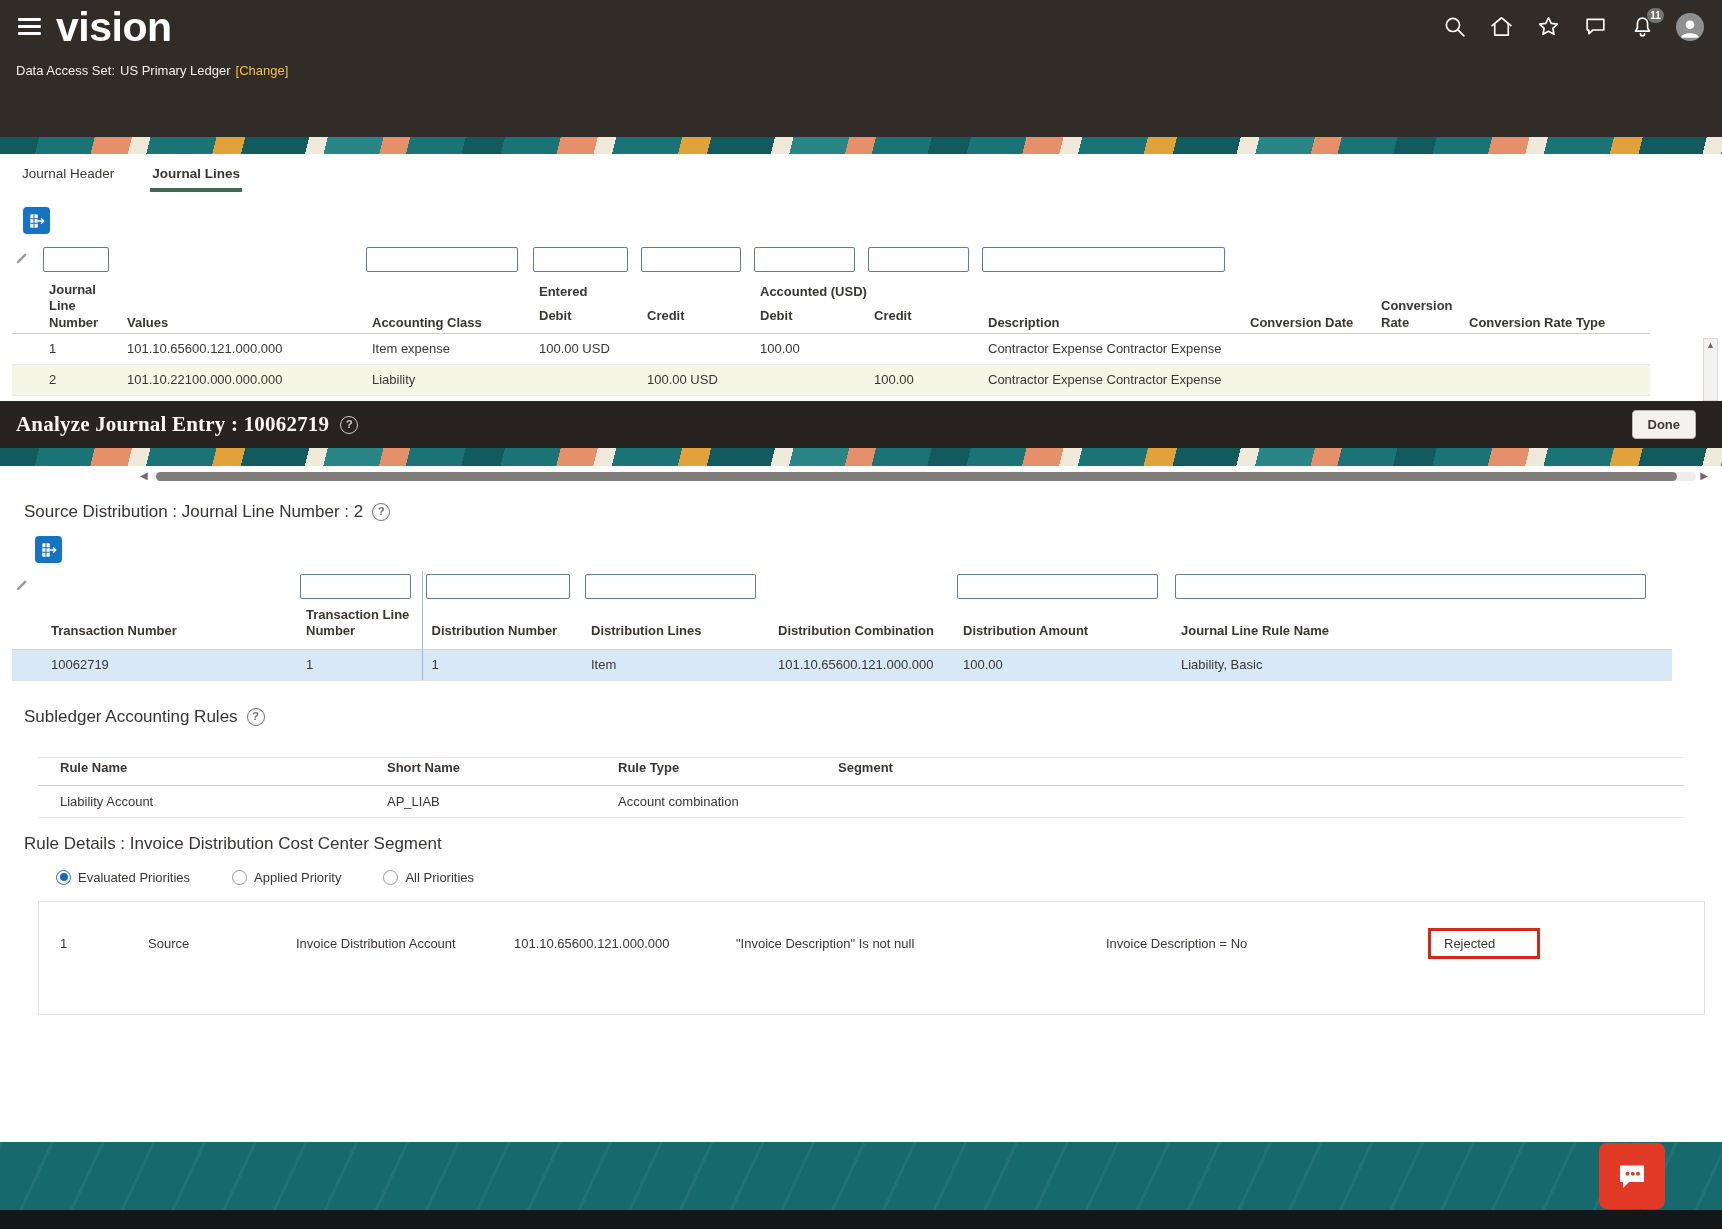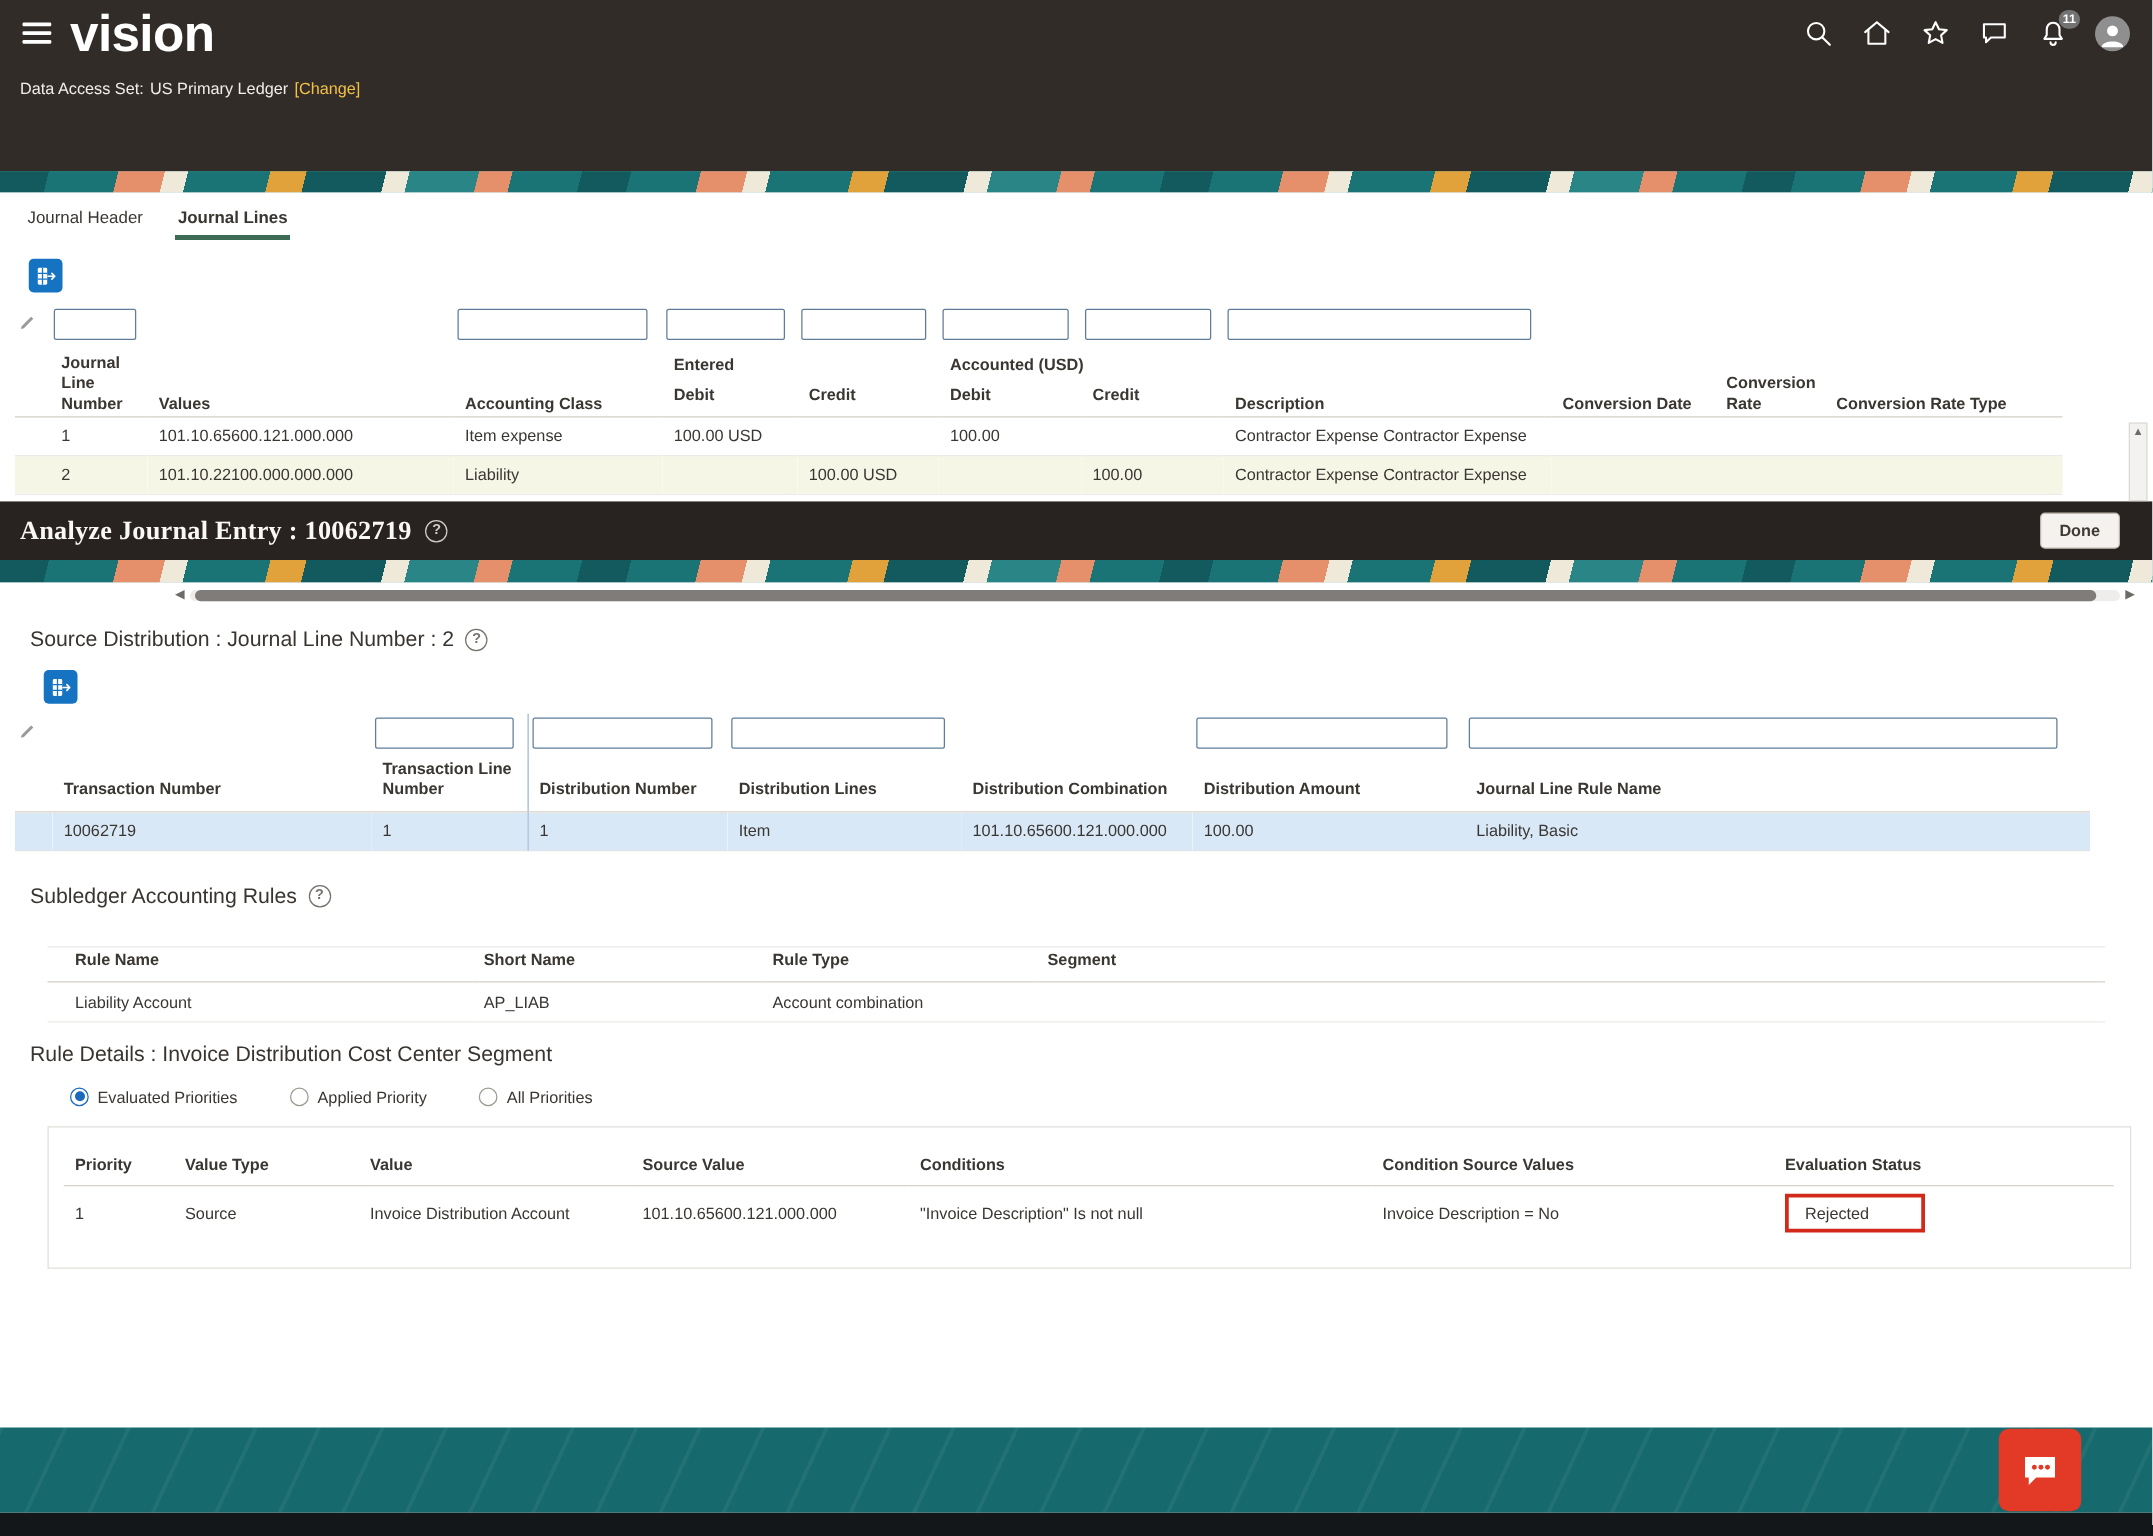--- a/index.html
+++ b/index.html
@@ -24,21 +24,21 @@
 
 
 .deco{height:17px;flex:none;background-color:#1a7476;background-image:repeating-linear-gradient(104deg,#135a5e 0 38px,#1a7476 38px 92px,#e5906b 92px 128px,#efe9da 128px 146px,#1a7476 146px 210px,#e2a23b 210px 238px,#135a5e 238px 300px,#efe9da 300px 318px,#2a8587 318px 372px,#e5906b 372px 398px,#1a7476 398px 452px)}
 .deco2{height:18px}
 
 
 .content1{height:247px;background:#fff;flex:none;position:relative;overflow:hidden}
 .content2{flex:1;background:#fff;position:relative;overflow:hidden}
 
 
-.tabs{display:flex;gap:24px}
+.tabs{display:flex;gap:34px}
 .page-tabs{padding-left:20px;margin-top:6px}
 .tab{font-size:13.5px;padding:6px 2px 7px;border-bottom:4px solid transparent;cursor:pointer;color:#3a3632;white-space:nowrap}
 .tab.active{font-weight:bold;border-bottom-color:#3e6b53}
 .sl-tabs{margin:12px 0 0 36px}
 .pri-tabs{margin:12px 0 0 56px;gap:28px}
 
 
 .toolbar{margin:15px 0 0 23px}
 .toolbar2{margin:14px 0 0 35px}
 .export-btn{width:27px;height:27px;background:#1673c2;border:none;border-radius:4px;display:flex;align-items:center;justify-content:center;cursor:pointer;padding:0}
@@ -411,29 +411,20 @@
         <colgroup>
           <col style="width:88px">
             <col style="width:148px">
             <col style="width:218px">
             <col style="width:222px">
           <col style="width:370px">
             <col style="width:322px">
             <col style="width:272px">
         </colgroup>
         <tbody>
-            <tr class="head-row">
-          <th class="num">Priority</th>
-          <th>Value Type</th>
-          <th>Value</th>
-          <th>Source Value</th>
-          <th>Conditions</th>
-          <th>Condition Source Values</th>
-          <th>Evaluation Status</th>
-        </tr>
         <tr class="data-row">
           <td class="num">1</td>
           <td>Source</td>
           <td>Invoice Distribution Account</td>
           <td>101.10.65600.121.000.000</td>
           <td>"Invoice Description" Is not null</td>
           <td>Invoice Description = No</td>
           <td>
             <span class="red-box" style="min-width:112px"><span>Rejected</span></span>
           </td>

